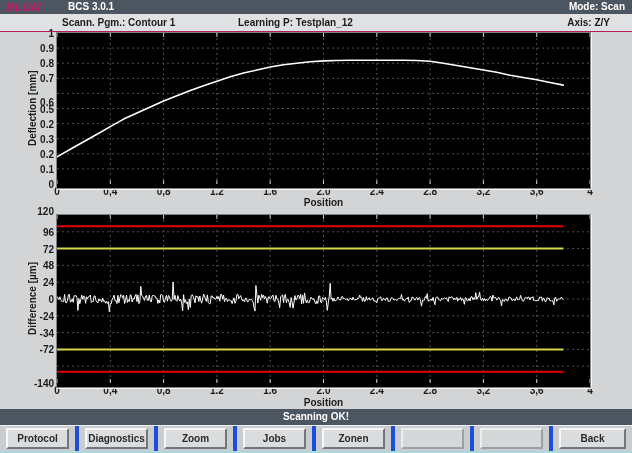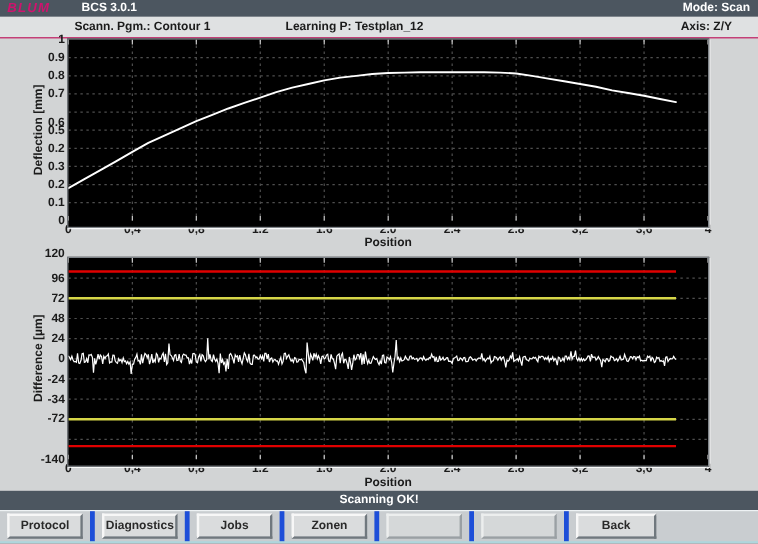--- a/index.html
+++ b/index.html
@@ -70,20 +70,23 @@
   <div class="statusbar">
     <span>Scanning OK!</span>
   </div>
 
   <div class="fkeys" id="fkeys">
       <div class="fcell">
         <div class="fbtn">Protocol</div>
       </div>
       <div class="fcell">
         <div class="fbtn">Diagnostics</div>
+      </div>
+      <div class="fcell">
+        <div class="fbtn">Zoom</div>
       </div>
       <div class="fcell">
         <div class="fbtn">Jobs</div>
       </div>
       <div class="fcell">
         <div class="fbtn">Zonen</div>
       </div>
       <div class="fcell">
         <div class="fbtn empty"></div>
       </div>

